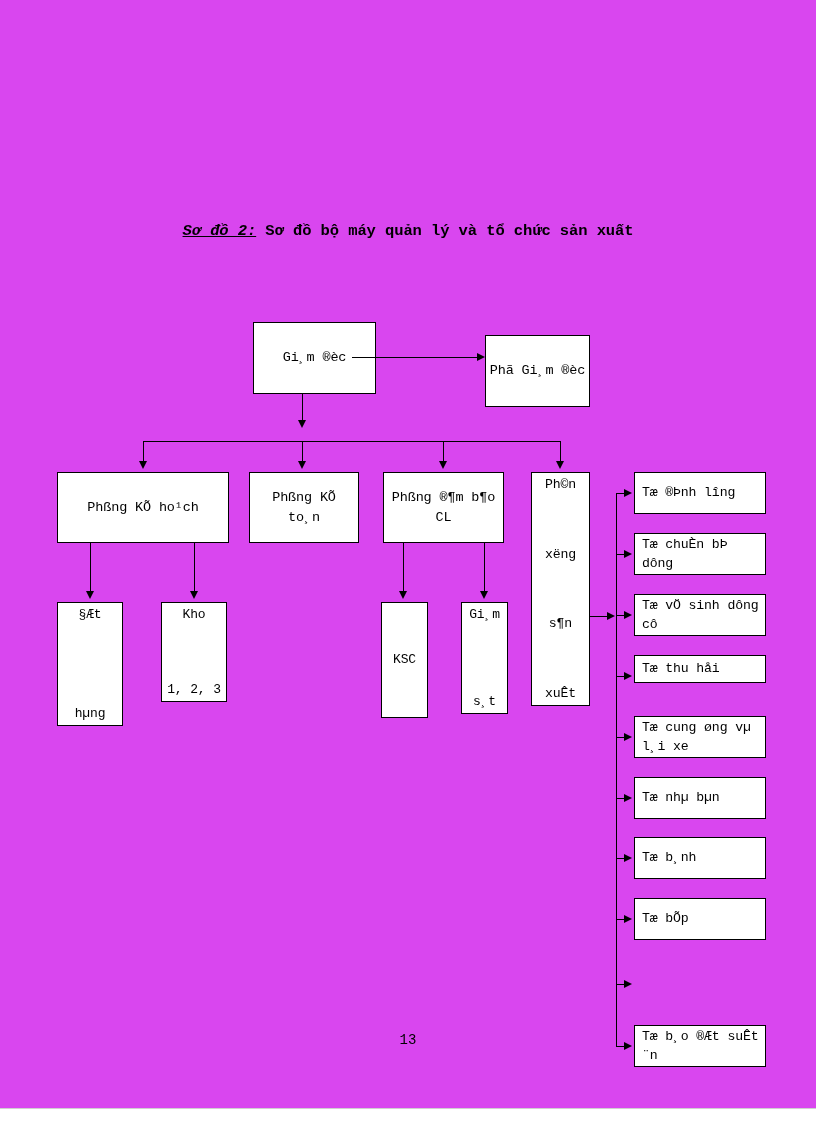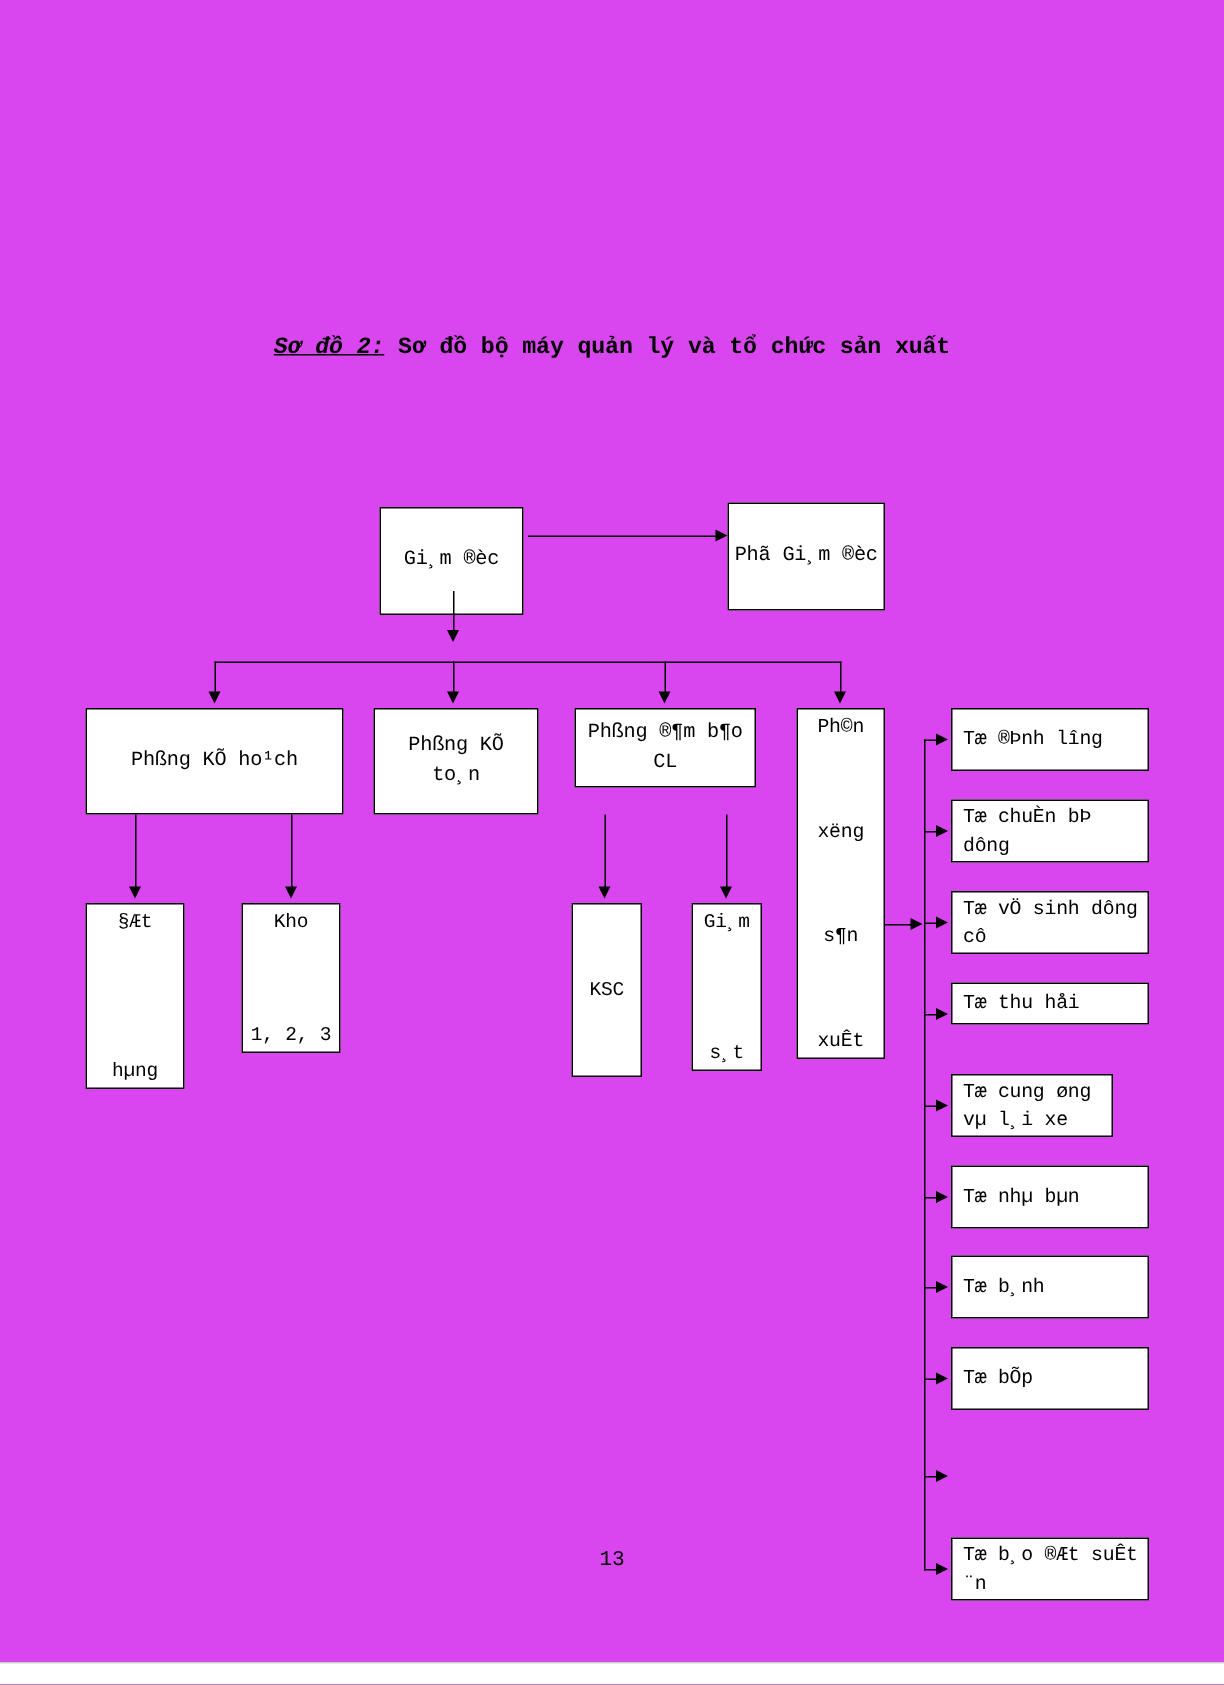--- a/index.html
+++ b/index.html
@@ -120,21 +120,21 @@
 </style>
 </head>
 <body>
 
 <div id="page">
 
   <div class="title">
     <span class="lead">Sơ đồ 2:</span><span> Sơ đồ bộ máy quản lý và tổ chức sản xuất</span>
   </div>
 
-  <div class="box" style="left:253px; top:338px; width:96px; height:72px;">
+  <div class="box" style="left:253px; top:322px; width:123px; height:72px;">
     <span>Gi¸m ®èc</span>
   </div>
 
   <div class="box" style="left:485px; top:335px; width:105px; height:72px;">
     <span>Phã Gi¸m ®èc</span>
   </div>
 
   <div class="hline" style="left:352px; top:357px; width:126px;"></div>
   <div class="arrow-right" style="left:477px; top:353px;"></div>
 
@@ -156,21 +156,21 @@
   <div class="arrow-down" style="left:555.5px; top:461px;"></div>
 
   <div class="box" style="left:57px; top:472px; width:172px; height:71px;">
     <span>Phßng KÕ ho¹ch</span>
   </div>
 
   <div class="box" style="left:249px; top:472px; width:110px; height:71px;">
     <span>Phßng KÕ to¸n</span>
   </div>
 
-  <div class="box" style="left:383px; top:472px; width:121px; height:53px;">
+  <div class="box" style="left:383px; top:472px; width:121px; height:71px;">
     <span>Phßng ®¶m b¶o CL</span>
   </div>
 
   <div class="box vstack" style="left:531px; top:472px; width:59px; height:234px; font-size:13.2px;">
     <span>Ph©n</span>
     <span>xëng</span>
     <span>s¶n</span>
     <span>xuÊt</span>
   </div>
 
@@ -229,21 +229,21 @@
   </div>
 
   <div class="hline" style="left:616px; top:676px; width:10px;"></div>
   <div class="arrow-right" style="left:624px; top:672px;"></div>
   <div class="box rightbox" style="left:634px; top:655px; width:132px; height:28px;">
     <span>Tæ thu håi</span>
   </div>
 
   <div class="hline" style="left:616px; top:737px; width:10px;"></div>
   <div class="arrow-right" style="left:624px; top:733px;"></div>
-  <div class="box rightbox" style="left:634px; top:716px; width:108px; height:42px;">
+  <div class="box rightbox" style="left:634px; top:716px; width:132px; height:42px;">
     <span>Tæ cung øng vµ l¸i xe</span>
   </div>
 
   <div class="hline" style="left:616px; top:798px; width:10px;"></div>
   <div class="arrow-right" style="left:624px; top:794px;"></div>
   <div class="box rightbox" style="left:634px; top:777px; width:132px; height:42px;">
     <span>Tæ nhµ bµn</span>
   </div>
 
   <div class="hline" style="left:616px; top:858px; width:10px;"></div>

